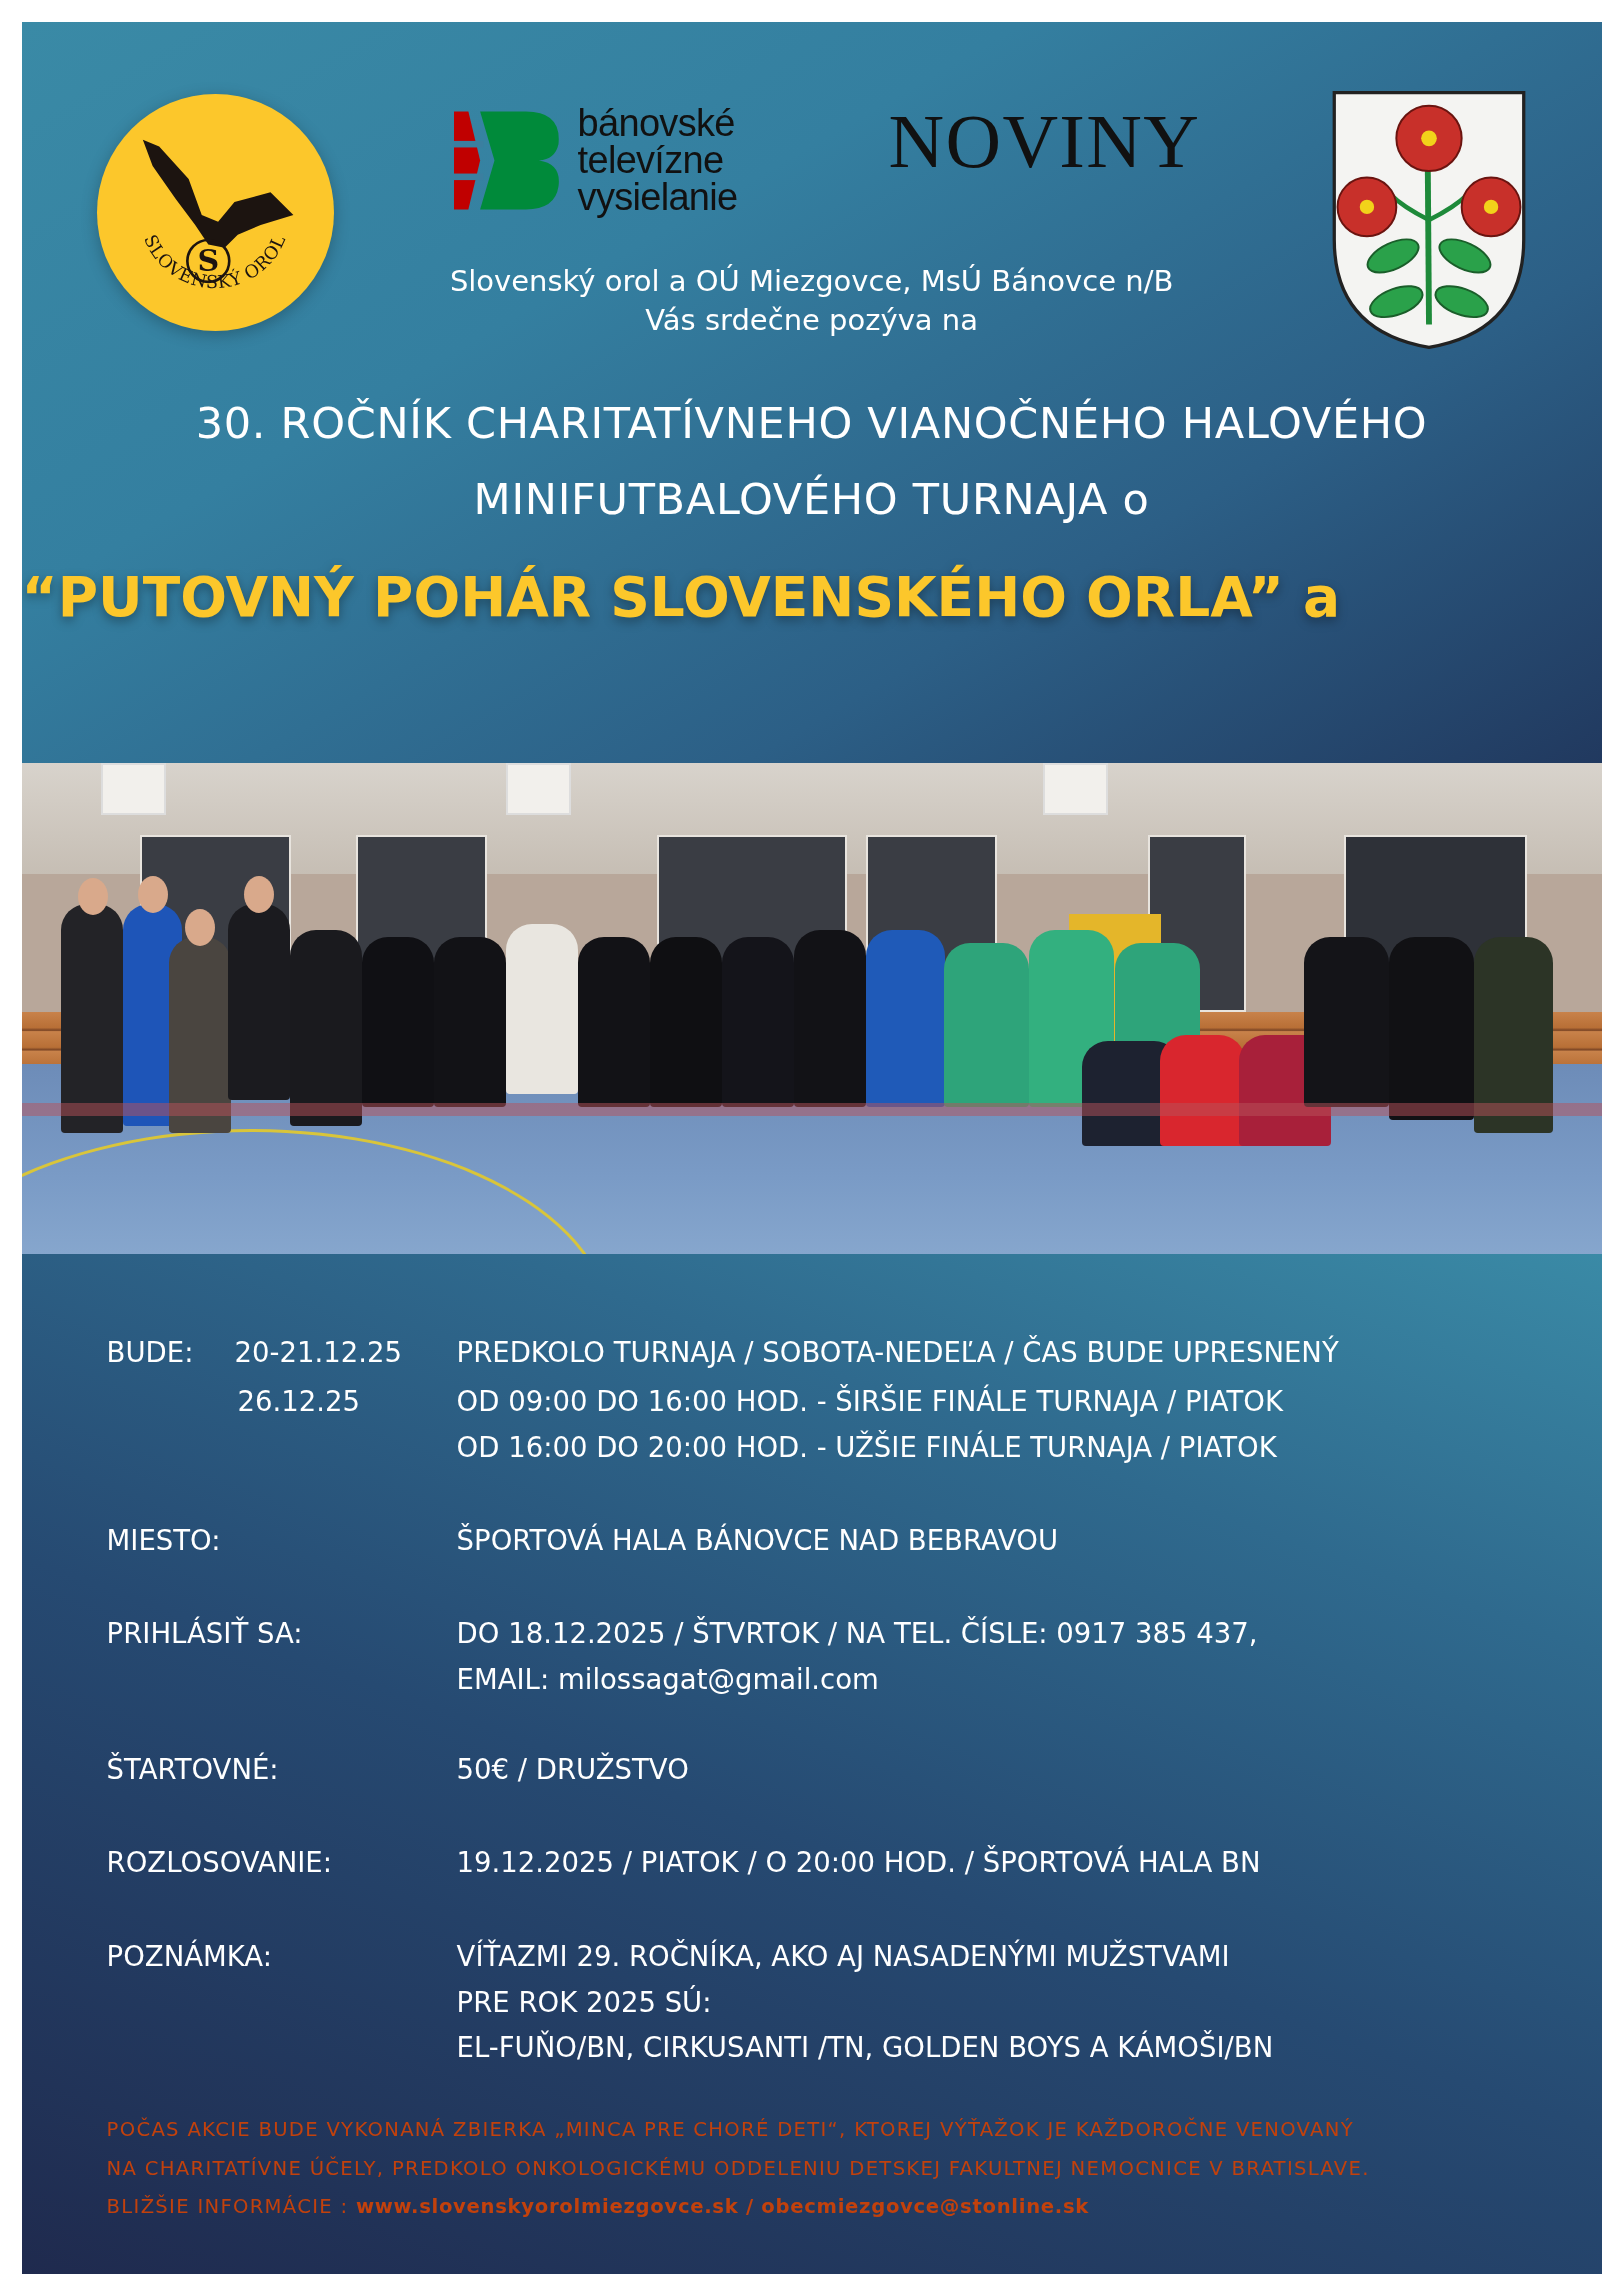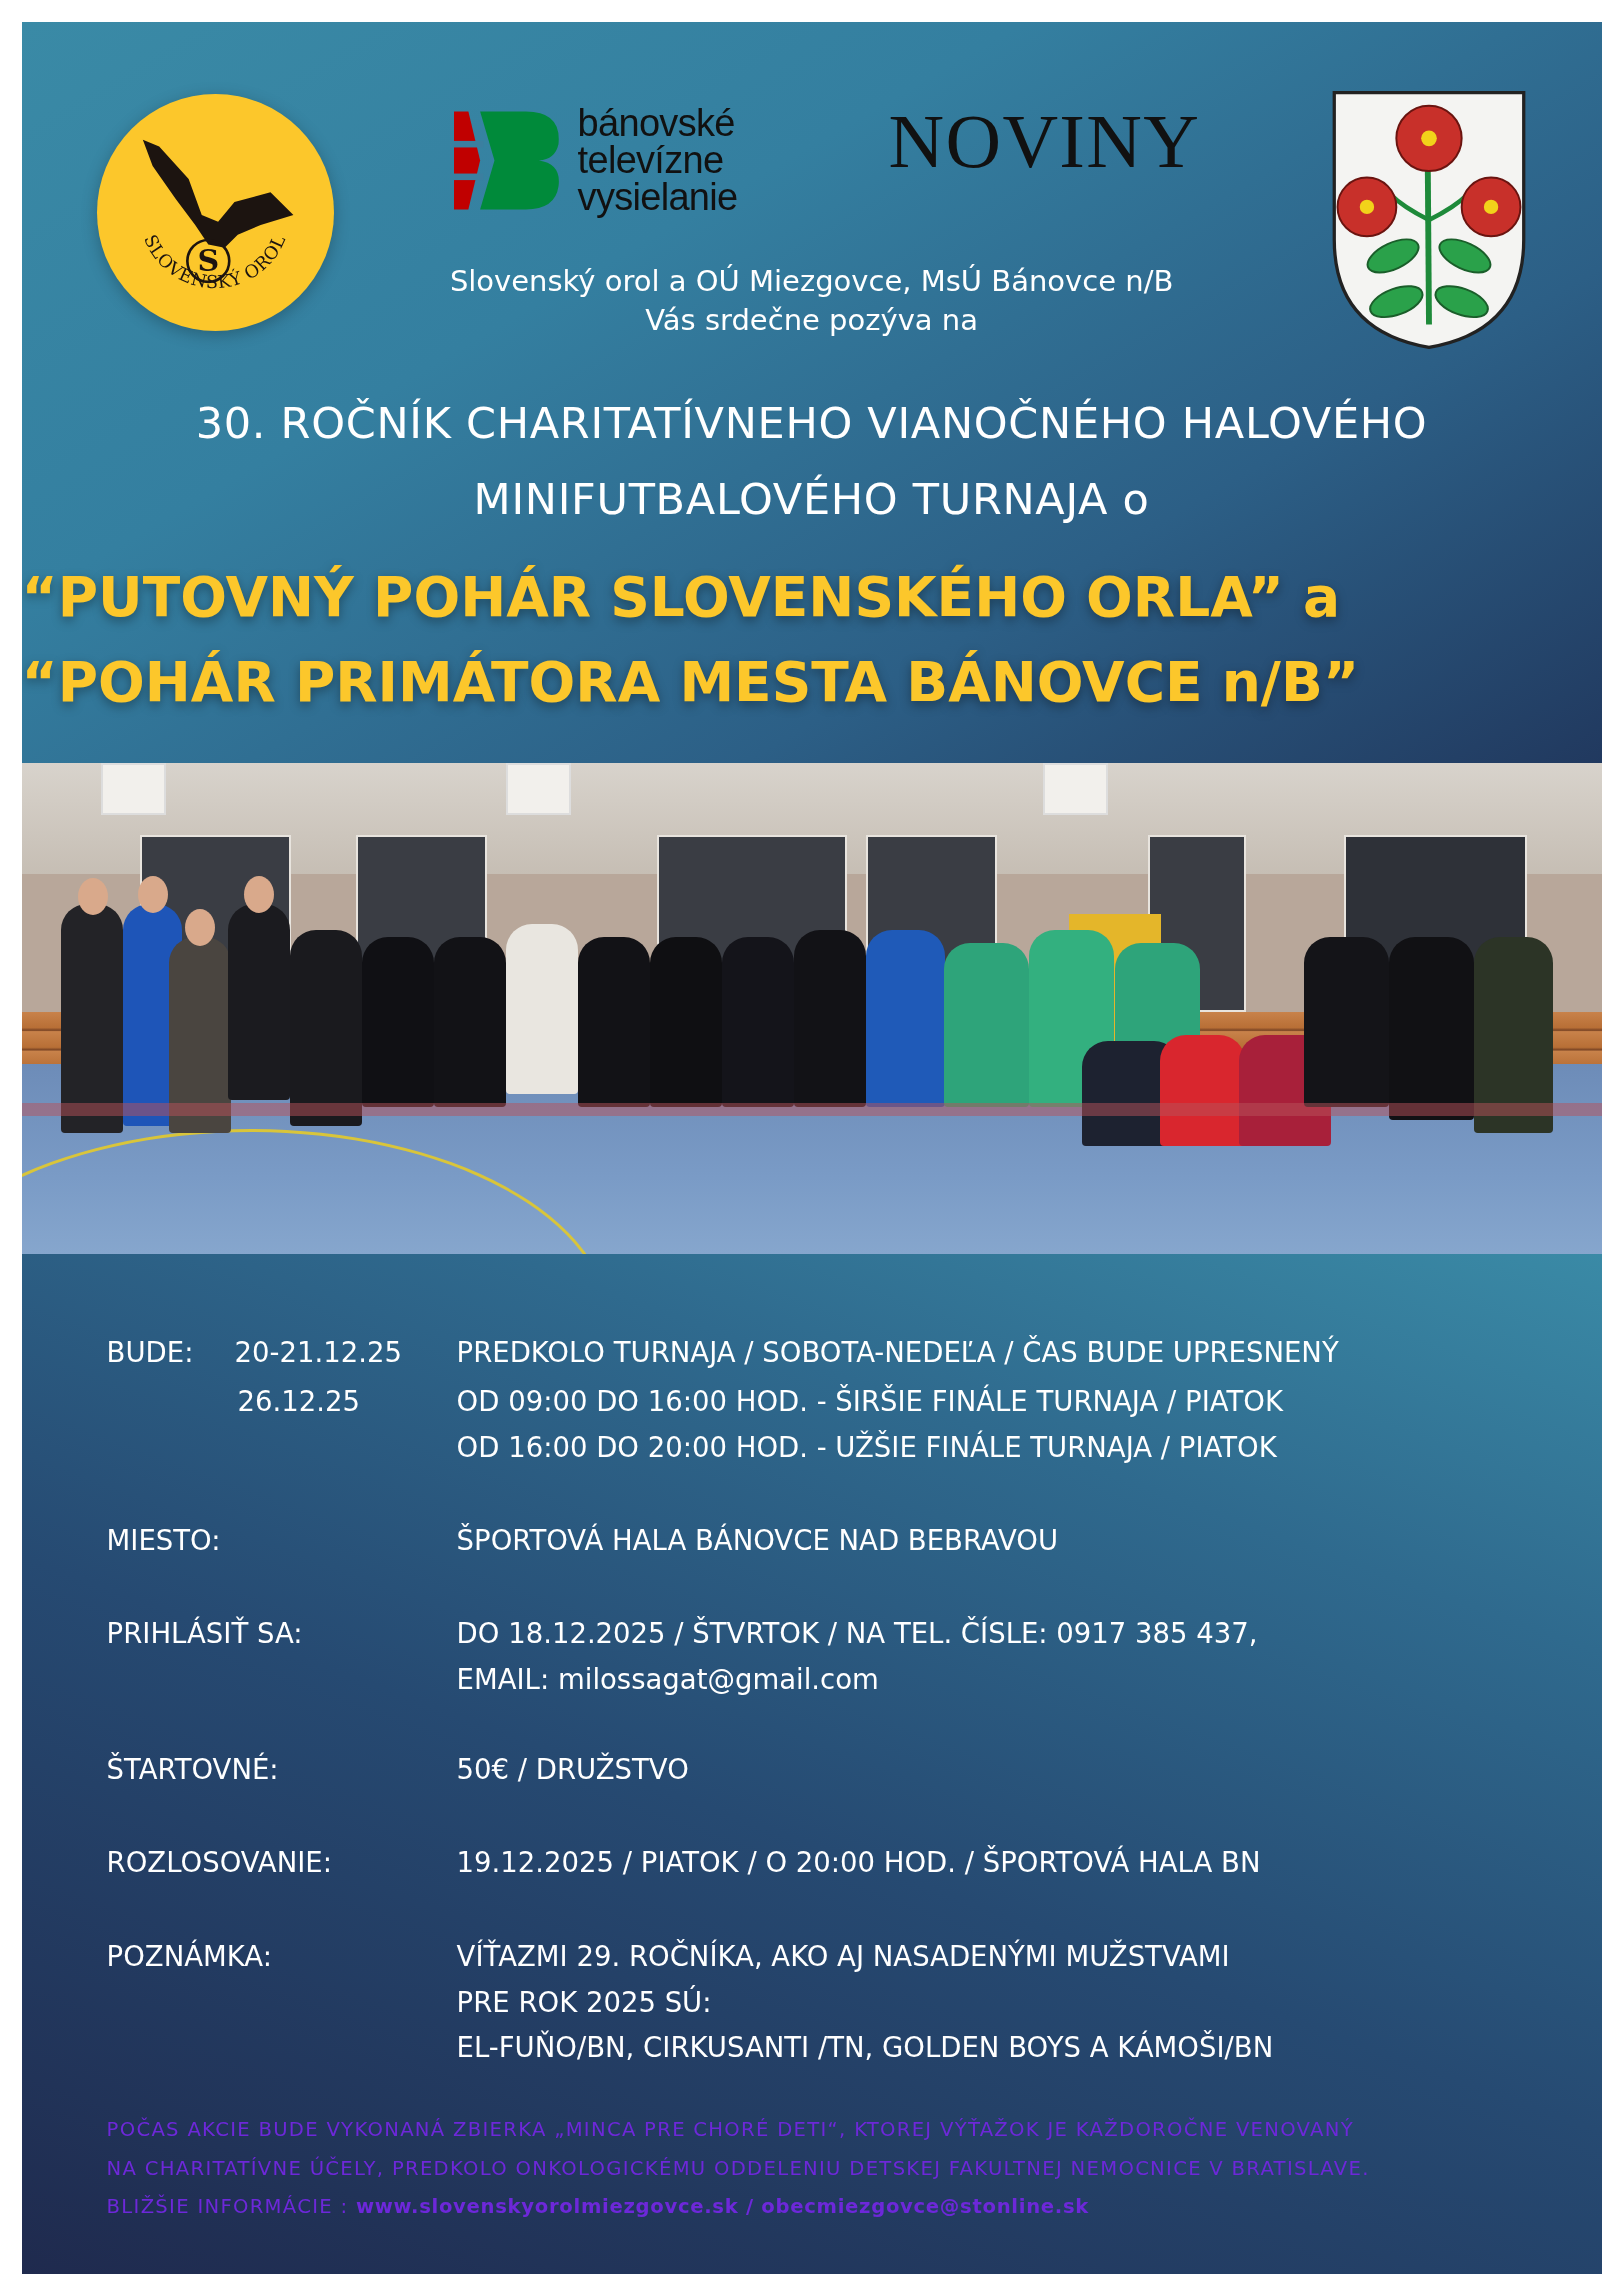--- a/index.html
+++ b/index.html
@@ -95,21 +95,21 @@
   .backboard { position: absolute; top: 0; width: 65px; height: 52px; background: #f2f0ec; border: 2px solid #ddd; }
   .sponsor-banner { position: absolute; left: 1047px; top: 151px; width: 92px; height: 157px; background: #e4b62a; }
 
   
   .info { position: absolute; left: 0; top: 1232px; width: 1580px; height: 1021px; }
   .row { position: absolute; left: 85px; font-family: "DejaVu Sans", sans-serif; font-size: 27.5px; color: #ffffff; white-space: nowrap; }
   .lbl { position: absolute; left: 0; }
   .val { position: absolute; left: 350px; }
   .kedy-date { position: absolute; left: 128px; }
 
-  .footer { position: absolute; left: 85px; font-family: "DejaVu Sans", sans-serif; font-size: 19.6px; letter-spacing: 1.3px; color: #6d28d9; white-space: nowrap; }
+  .footer { position: absolute; left: 85px; font-family: "DejaVu Sans", sans-serif; font-size: 19.6px; letter-spacing: 1.3px; color: #c2410c; white-space: nowrap; }
   .footer b { font-weight: bold; letter-spacing: 0.7px; }
 </style>
 </head>
 <body>
 
 <div class="poster">
   <div class="top-panel"></div>
   <div class="bottom-panel"></div>
 
   <div class="logo-orol">
@@ -166,21 +166,20 @@
     </g>
   </svg>
 
   <div class="invite l1">Slovenský orol a OÚ Miezgovce, MsÚ Bánovce n/B</div>
   <div class="invite l2">Vás srdečne pozýva na</div>
 
   <div class="title-white t1">30. ROČNÍK CHARITATÍVNEHO VIANOČNÉHO HALOVÉHO</div>
   <div class="title-white t2">MINIFUTBALOVÉHO TURNAJA o</div>
 
   <div class="title-yellow y1">“PUTOVNÝ POHÁR SLOVENSKÉHO ORLA” a</div>
-  <div class="title-yellow y2">“POHÁR PRIMÁTORA MESTA BÁNOVCE n/B”</div>
 
   <div class="photo">
     <div class="photo-wall"></div>
     <div class="backboard" style="left:79px"></div>
     <div class="backboard" style="left:484px"></div>
     <div class="backboard" style="left:1021px"></div>
     <div class="photo-window" style="left:118px;width:151px"></div>
     <div class="photo-window" style="left:334px;width:131px"></div>
     <div class="photo-window" style="left:635px;width:190px"></div>
     <div class="photo-window" style="left:844px;width:131px"></div>

